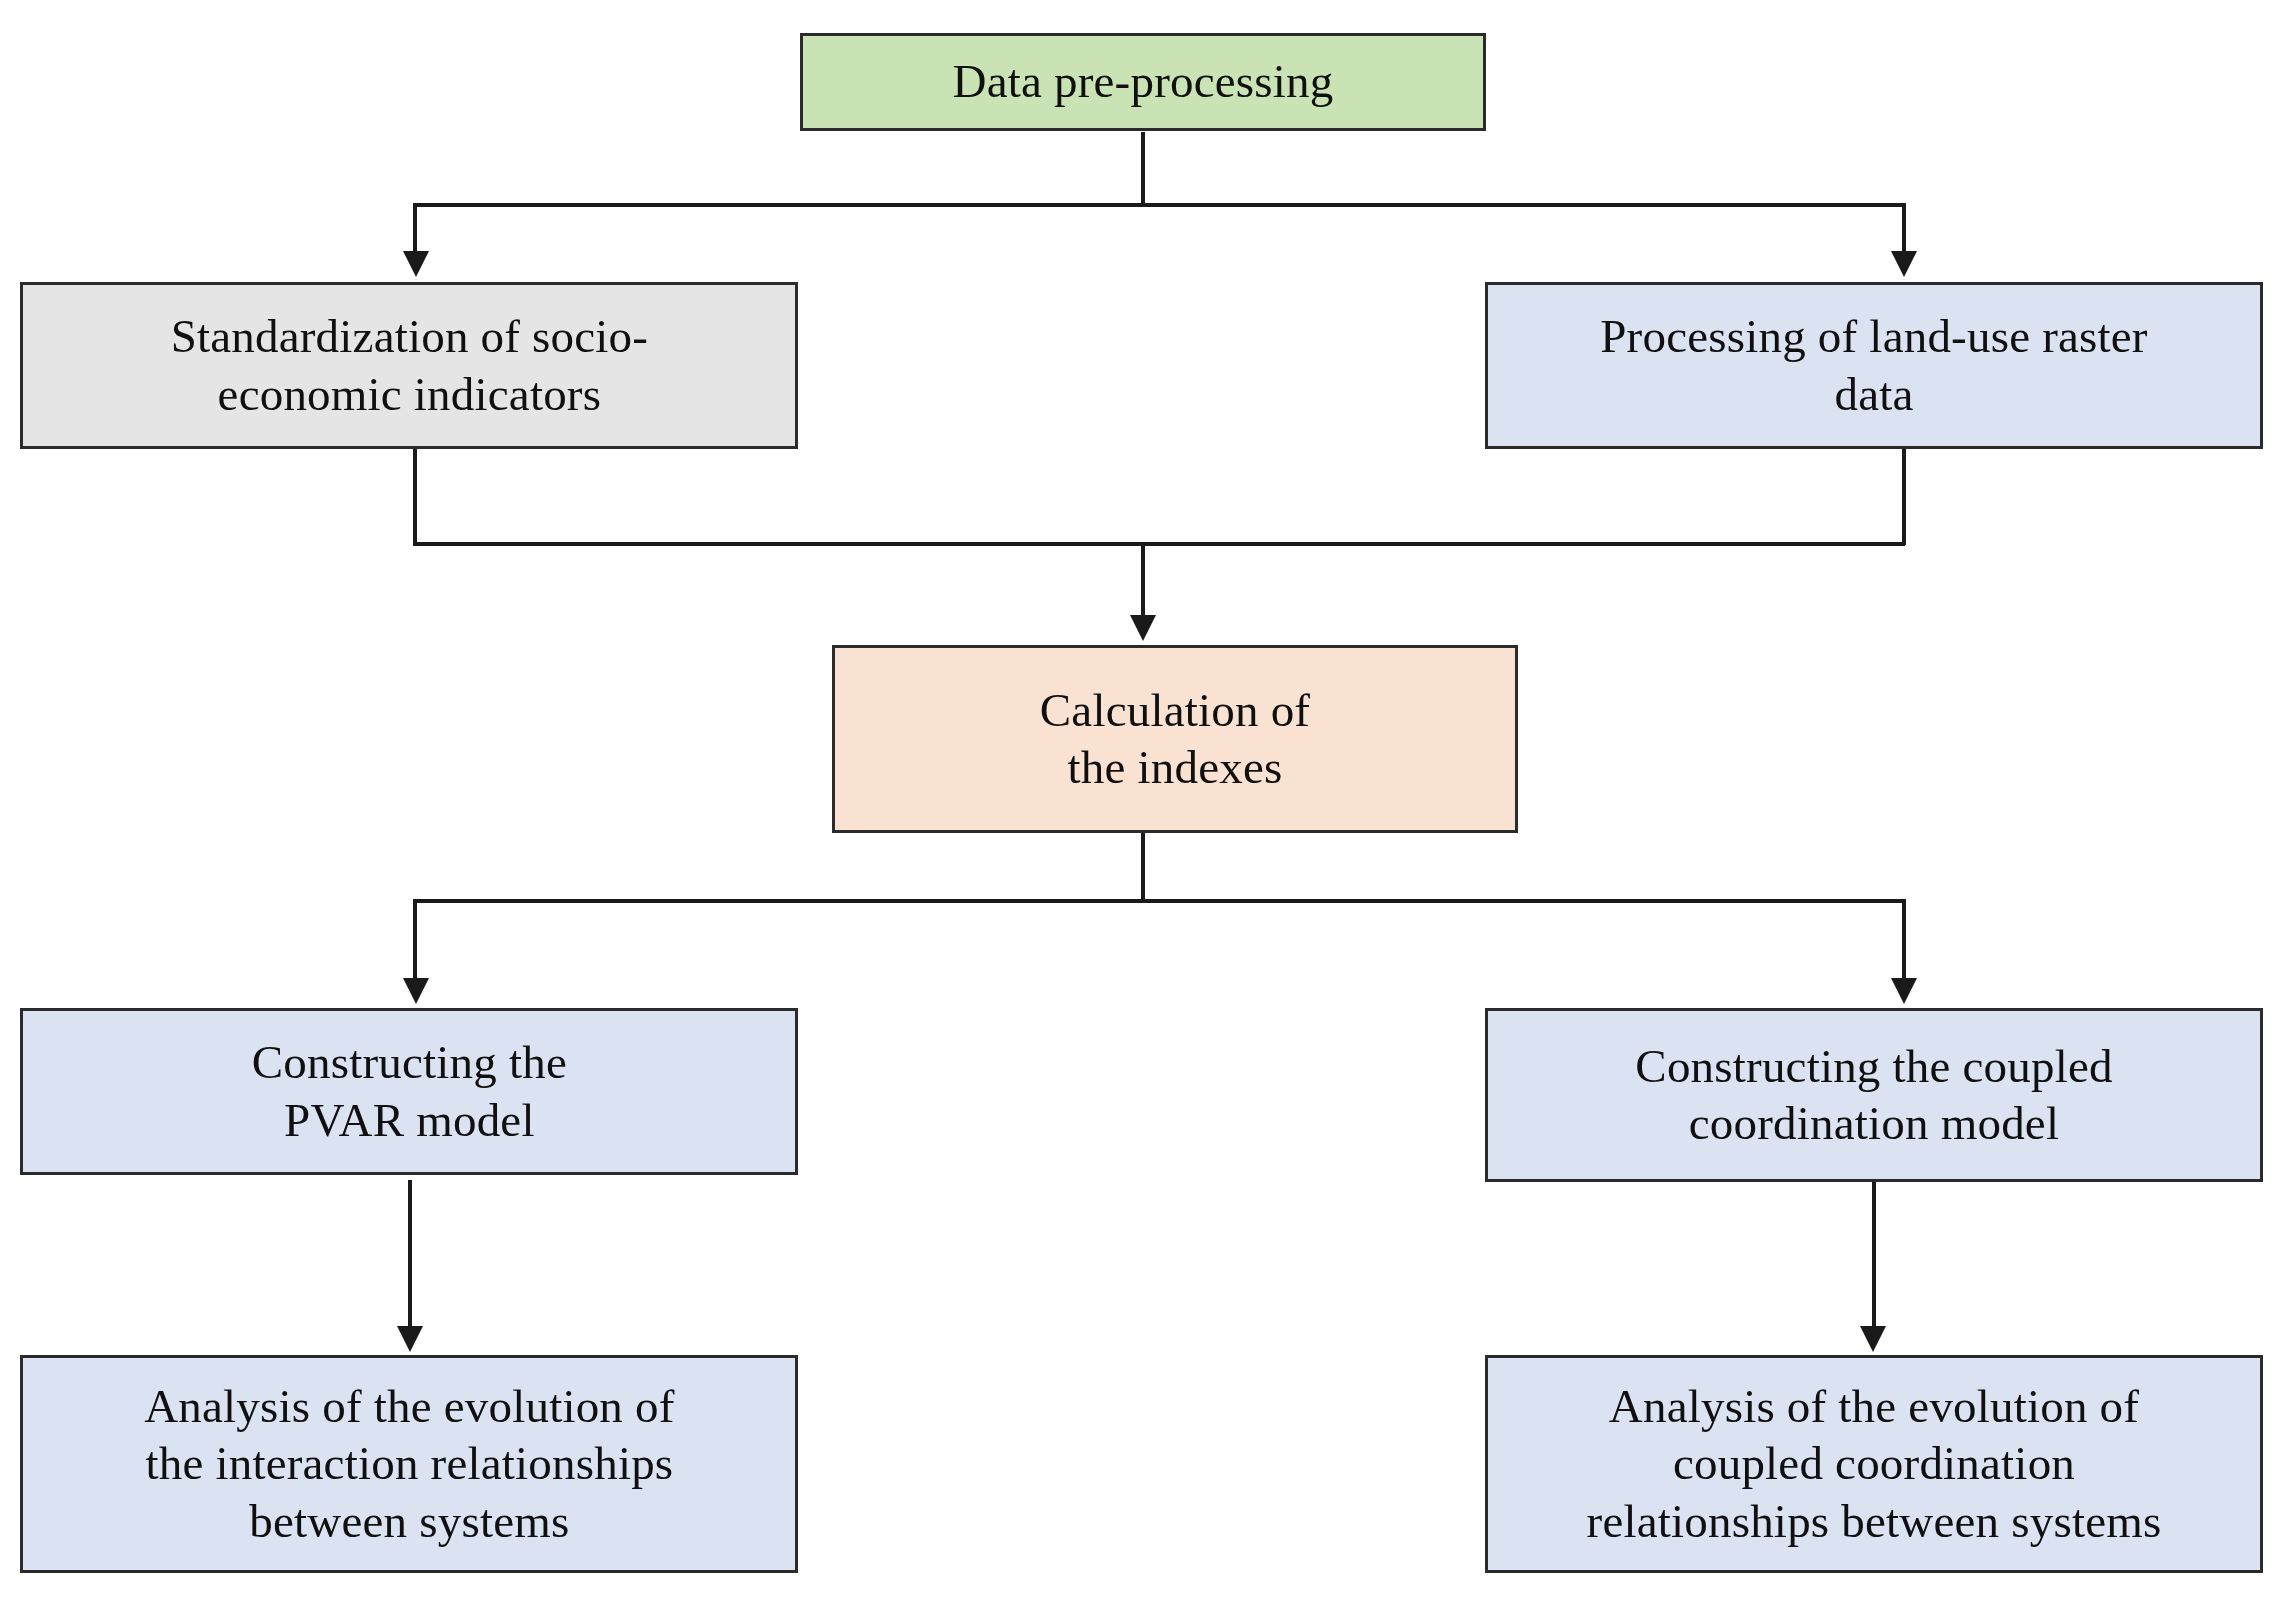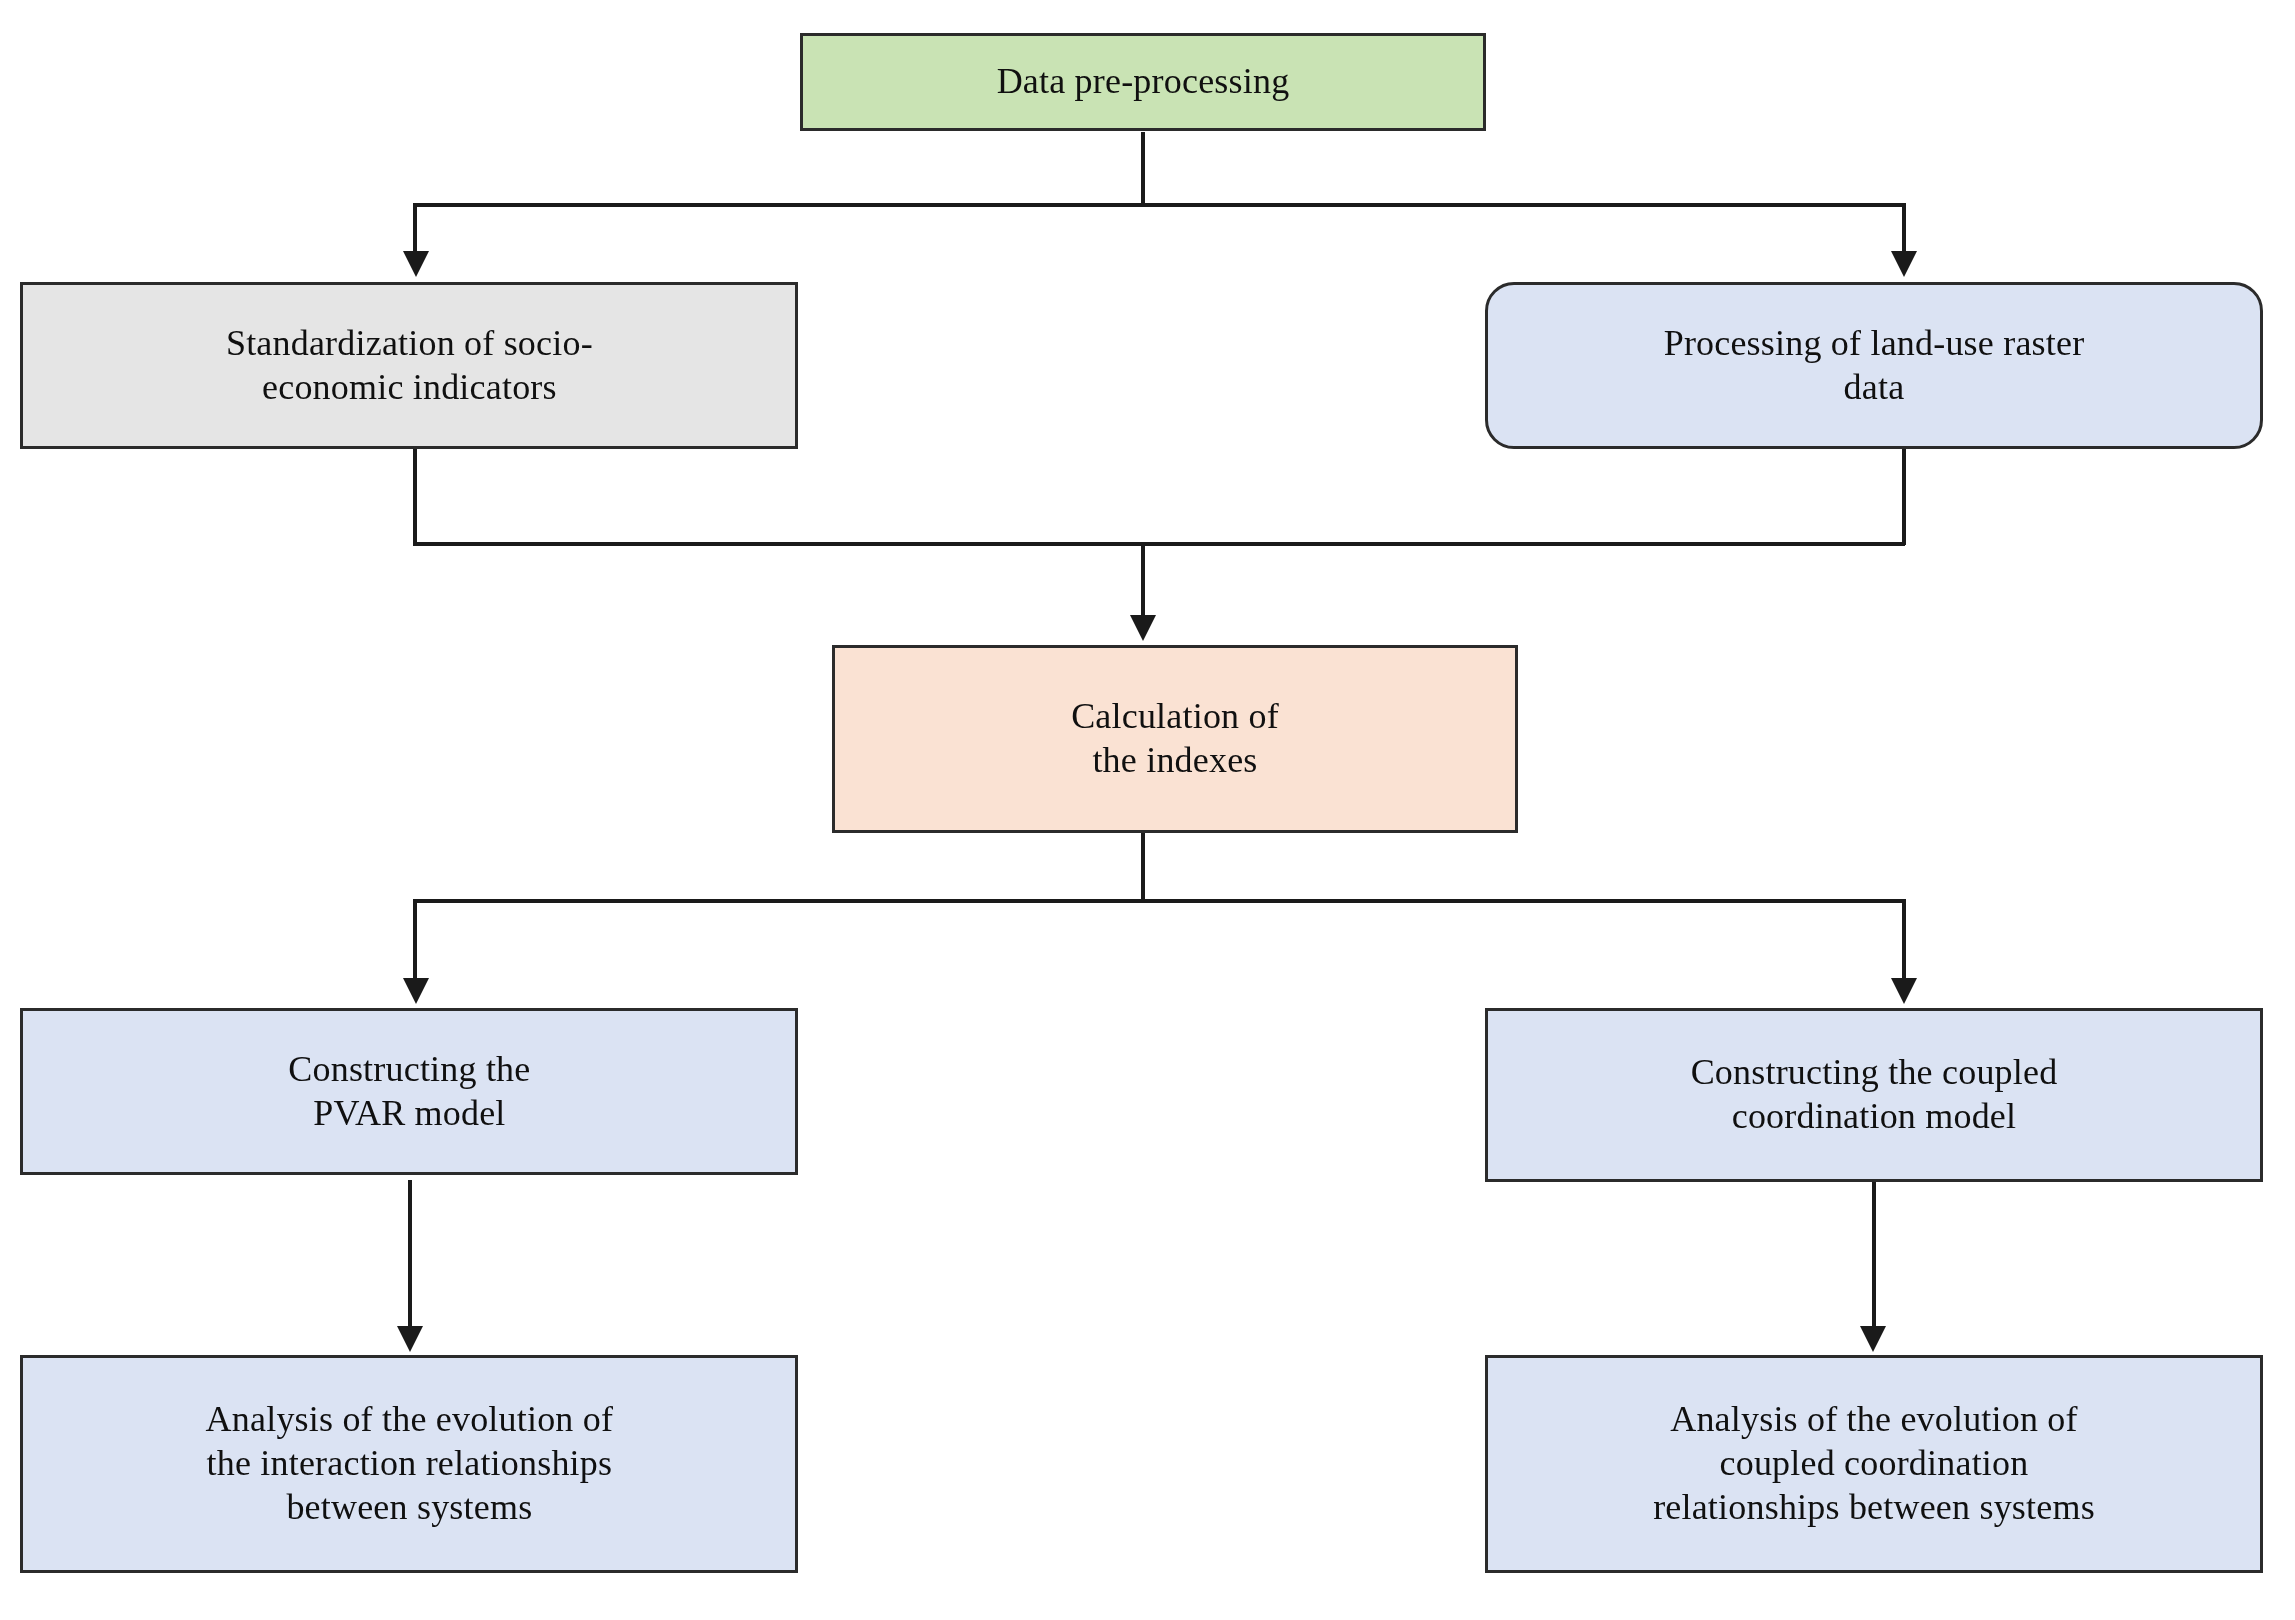--- a/index.html
+++ b/index.html
@@ -19,21 +19,21 @@
   }
   .node {
     position: absolute;
     box-sizing: border-box;
     border: 3.8px solid #2b2b2b;
     display: flex;
     align-items: center;
     justify-content: center;
     text-align: center;
     color: #101010;
-    font-size: 36px;
+    font-size: 47px;
     line-height: 1.22;
     letter-spacing: 0.2px;
     padding: 3px 7.6px;
   }
   .node .label {
     display: block;
     width: 100%;
     white-space: pre-line;
   }
 
@@ -108,21 +108,21 @@
 
   <div class="node" id="node-pre" style="background:#c9e3b4;">
     <span class="label">Data pre-processing</span>
   </div>
 
   <div class="node" id="node-std" style="background:#e5e5e5;">
     <span class="label">Standardization of socio-
 economic indicators</span>
   </div>
 
-  <div class="node" id="node-raster" style="background:#dbe3f3;border-radius:29px;">
+  <div class="node" id="node-raster" style="background:#dbe3f3;">
     <span class="label">Processing of  land-use raster
 data</span>
   </div>
 
   <div class="node" id="node-index" style="background:#fae2d3;">
     <span class="label">Calculation of
 the indexes</span>
   </div>
 
   <div class="node" id="node-pvar" style="background:#dbe3f3;">

